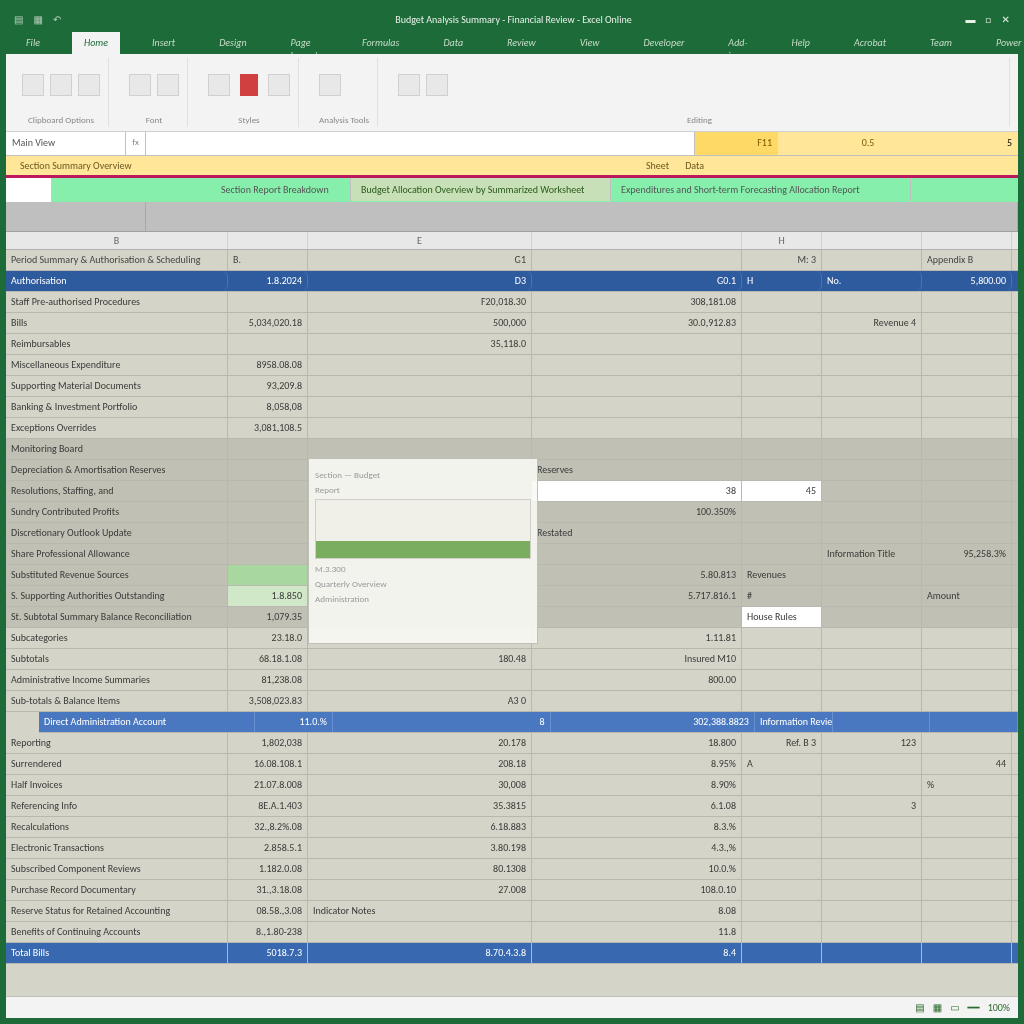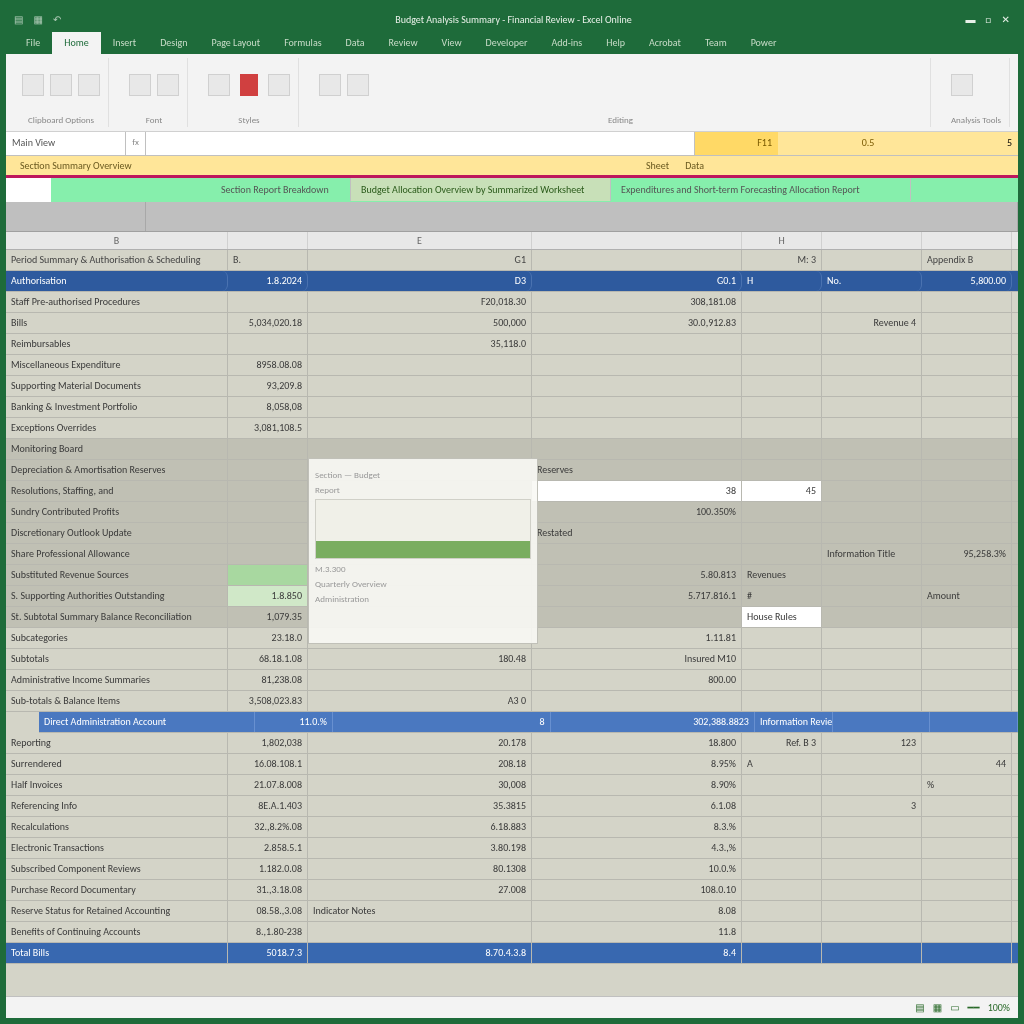--- a/index.html
+++ b/index.html
@@ -7,21 +7,21 @@
 .app { background: #fff; margin: 6px; height: 1012px; display: flex; flex-direction: column; }
 
 
 .titlebar { background: #1e6b3a; color: #e8f0e8; height: 26px; display: flex; align-items: center; padding: 0 8px; font-size: 10px; }
 .titlebar .qat { display: flex; gap: 10px; }
 .titlebar .qat span { opacity: 0.7; }
 .titlebar .title { flex: 1; text-align: center; }
 .titlebar .winbtns { display: flex; gap: 10px; }
 
 
-.ribbon-tabs { background: #1e6b3a; display: flex; padding: 0 8px; gap: 0; height: 22px; font-size: 10px; }
+.ribbon-tabs { background: #1e6b3a; display: flex; padding: 0 8px; gap: 20px; height: 22px; font-size: 10px; font-style: italic; }
 .ribbon-tabs .tab { color: #c8dcc8; padding: 4px 12px; cursor: pointer; }
 .ribbon-tabs .tab.active { background: #f3f3f3; color: #1e6b3a; }
 
 
 .ribbon { background: #f3f3f3; height: 78px; border-bottom: 1px solid #d0d0d0; display: flex; padding: 4px 8px; gap: 12px; }
 .ribbon-group { display: flex; flex-direction: column; justify-content: flex-end; border-right: 1px solid #e0e0e0; padding: 0 8px 2px 8px; }
 .ribbon-group .icons { display: flex; gap: 6px; flex: 1; align-items: center; }
 .ribbon-group .icons .btn { width: 22px; height: 22px; background: #e8e8e8; border: 1px solid #d0d0d0; }
 .ribbon-group .label { font-size: 9px; color: #888; text-align: center; margin-top: 2px; }
 .ribbon .flag { width: 18px; height: 22px; background: #d04040; margin: 0 4px; }
@@ -143,32 +143,32 @@
       <div class="label">Font</div>
     </div>
     <div class="ribbon-group">
       <div class="icons">
         <div class="btn"></div>
         <div class="flag"></div>
         <div class="btn"></div>
       </div>
       <div class="label">Styles</div>
     </div>
+    <div class="ribbon-group">
+      <div class="icons">
+        <div class="btn"></div>
+      </div>
+      <div class="label">Analysis Tools</div>
+    </div>
     <div class="ribbon-group" style="flex:1">
       <div class="icons">
         <div class="btn"></div>
         <div class="btn"></div>
       </div>
       <div class="label">Editing</div>
-    </div>
-    <div class="ribbon-group">
-      <div class="icons">
-        <div class="btn"></div>
-      </div>
-      <div class="label">Analysis Tools</div>
     </div>
   </div>
 
   <div class="formula-row">
     <div class="namebox">Main View</div>
     <div class="fx">fx</div>
     <input class="formula-input" value="" style="">
     <div class="fcell1">F11</div>
     <div class="fcell2">0.5</div>
     <div class="fcell3">5</div>

